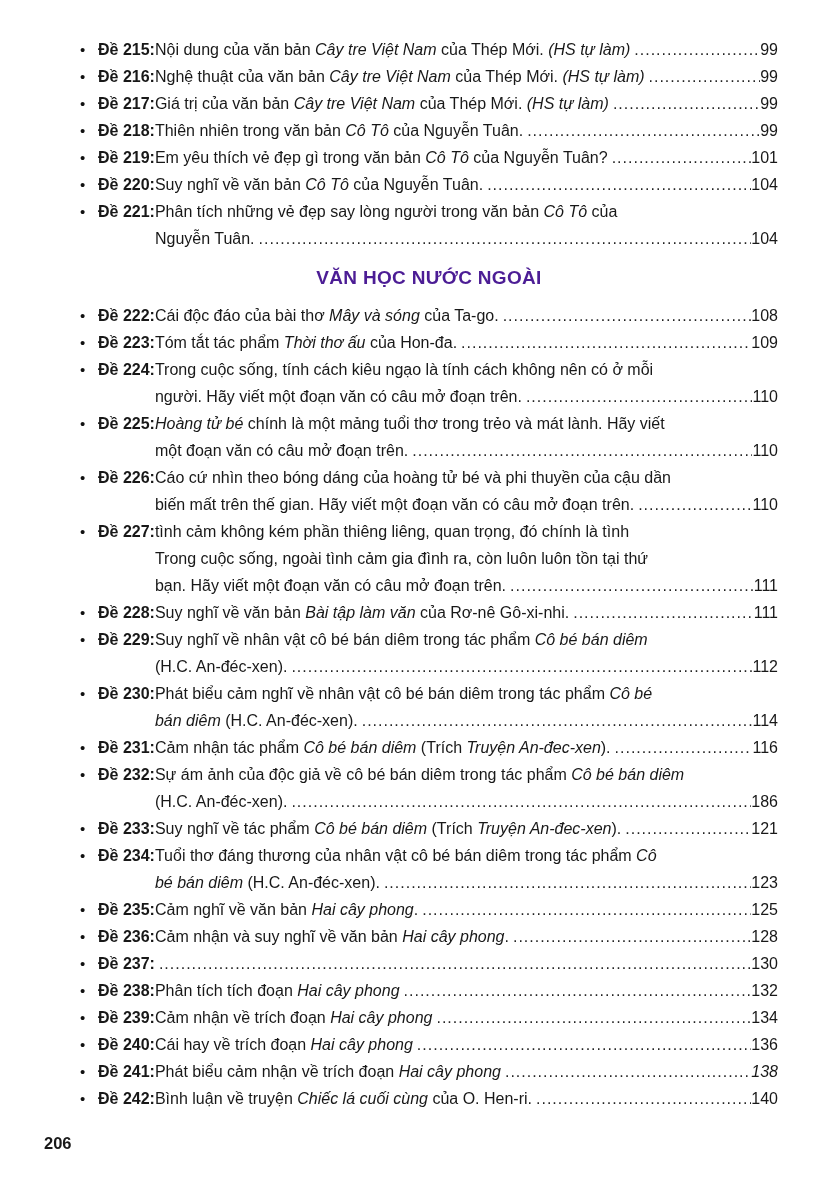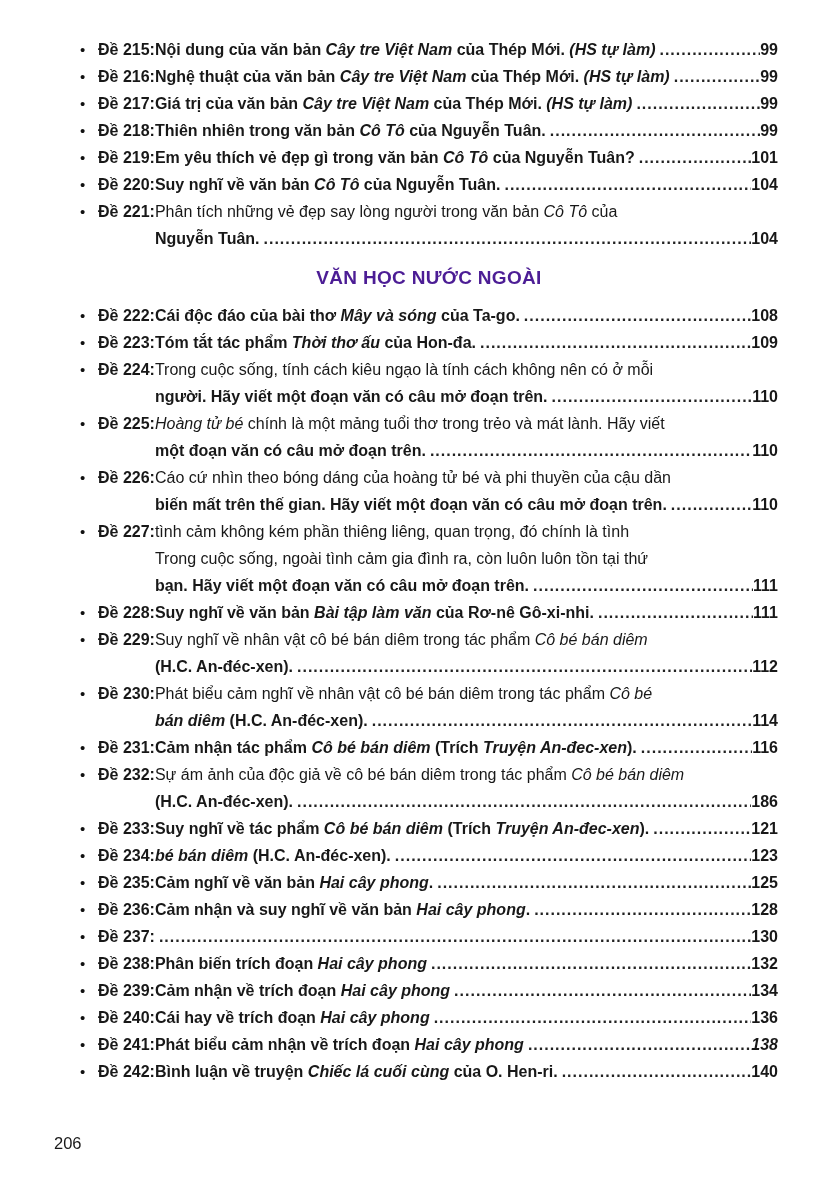--- a/index.html
+++ b/index.html
@@ -21,21 +21,21 @@
     font-size: 15px; line-height: 27px;
     color: #111;
   }
   .label {
     flex: none; white-space: nowrap;
     font-weight: bold;
     font-size: 16px; line-height: 27px;
   }
   .body { flex: 1 1 auto; min-width: 0; }
   .line { font-size: 16px; line-height: 27px; }
-  .line.last { display: flex; align-items: center; font-weight: bold; }
+  .line.last { display: flex; align-items: center; }
   .segs { flex: 0 1 auto; }
   .it { font-style: italic; }
   .dots {
     flex: 1 1 10px; min-width: 10px;
     overflow: hidden; white-space: nowrap;
     padding: 0 3px 0 4px;
     letter-spacing: 1px;
     color: #222;
   }
   .pg { flex: none; font-size: 16px; }
@@ -43,23 +43,24 @@
     text-align: center;
     font-weight: bold;
     font-size: 19px;
     line-height: 28px;
     margin: 12px 0 10px;
     letter-spacing: 0.3px;
     color: #4c1d95;
   }
   .folio {
     position: absolute;
-    left: 54px; top: 1134px;
+    left: 44px; top: 1134px;
     font-size: 16.5px;
     color: #181818;
+    font-weight: bold;
   }
 </style>
 </head>
 <body>
 
 <div class="page-root">
   <div class="toc" id="toc-root">
       <div>
   <div class="entry">
     <span class="bullet">•</span>
@@ -298,20 +299,21 @@
               <span class="dots">............................................................................................................................................................................................................................................................................................................</span>
               <span class="pg">121</span>
             </div>
           </div>
   </div>
 
   <div class="entry">
     <span class="bullet">•</span>
     <span class="label">Đề 234:</span>
     <div class="body">
+            <div class="line"><span class="segs"><span>Tuổi thơ đáng thương của nhân vật cô bé bán diêm trong tác phẩm </span><span class="it">Cô</span></span></div>
             <div class="line last">
               <span class="segs"><span class="it">bé bán diêm</span><span> (H.C. An-đéc-xen).</span></span>
               <span class="dots">............................................................................................................................................................................................................................................................................................................</span>
               <span class="pg">123</span>
             </div>
           </div>
   </div>
 
   <div class="entry">
     <span class="bullet">•</span>
@@ -346,21 +348,21 @@
               <span class="pg">130</span>
             </div>
           </div>
   </div>
 
   <div class="entry">
     <span class="bullet">•</span>
     <span class="label">Đề 238:</span>
     <div class="body">
             <div class="line last">
-              <span class="segs"><span>Phân biến trích đoạn </span><span class="it">Hai cây phong</span></span>
+              <span class="segs"><span>Phân tích tích đoạn </span><span class="it">Hai cây phong</span></span>
               <span class="dots">............................................................................................................................................................................................................................................................................................................</span>
               <span class="pg">132</span>
             </div>
           </div>
   </div>
 
   <div class="entry">
     <span class="bullet">•</span>
     <span class="label">Đề 239:</span>
     <div class="body">

